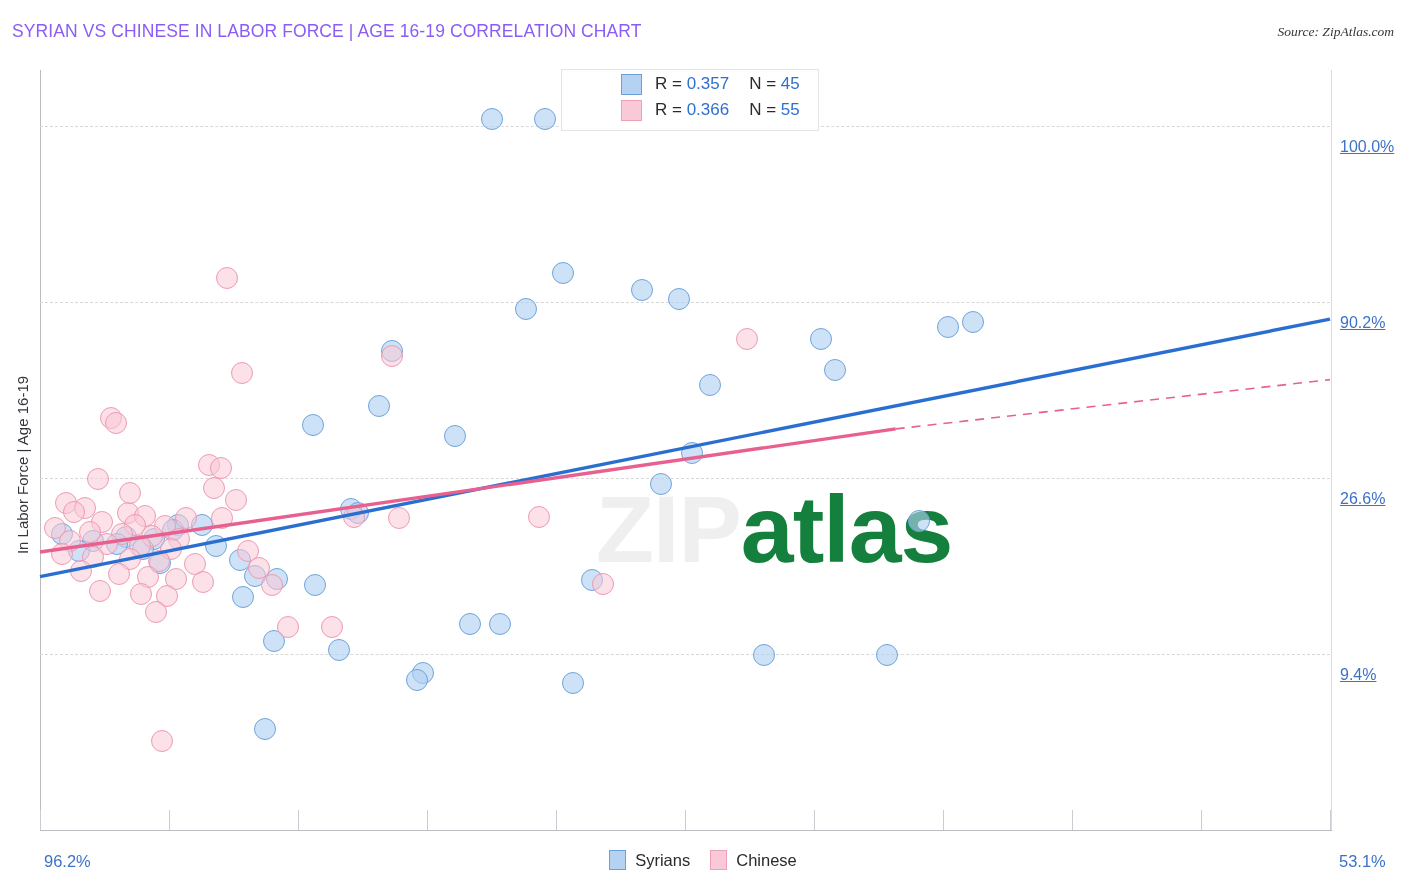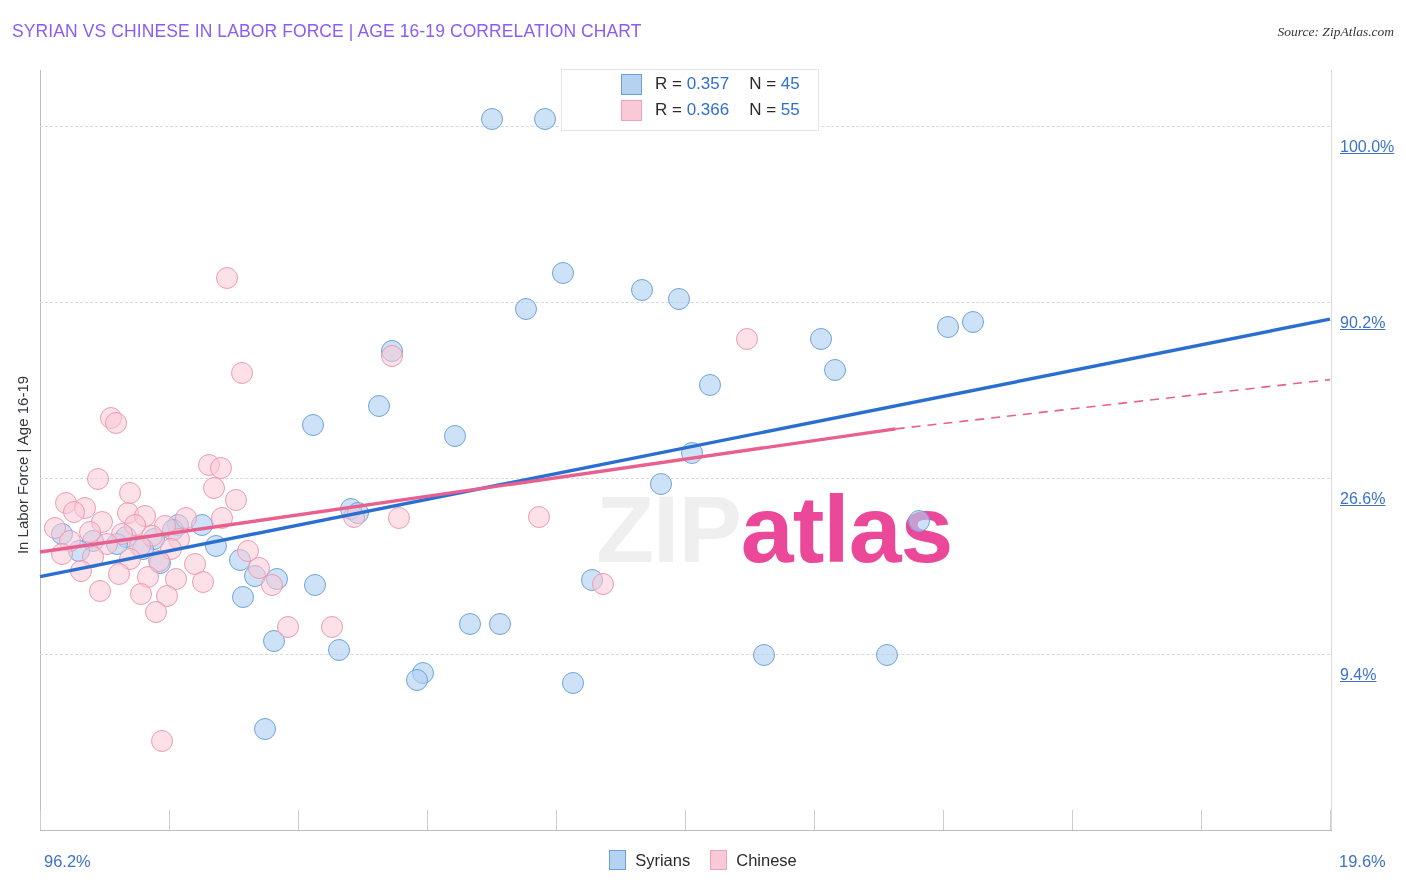--- a/index.html
+++ b/index.html
@@ -37,21 +37,21 @@
   .legend-row.r2{top:30px;}
   .sw{width:21px;height:21px;box-sizing:border-box;}
   .sw.blue{background:#b6d2f2;border:1px solid #6b9fd8;}
   .sw.pink{background:#f9c9d7;border:1px solid #eda2ba;}
   .lg-txt{font-size:17px;color:#2b2b2b;margin-left:13px;white-space:nowrap;}
   .lg-val{color:#2f6fd0;}
   .lg-n{margin-left:20px;}
 
   #wm{position:absolute;left:556px;top:405px;font-size:95px;font-weight:bold;letter-spacing:-1px;pointer-events:none;user-select:none;}
   #wm .zip{color:#efefef;}
-  #wm .atlas{color:#ec4899;}
+  #wm .atlas{color:#15803d;}
 
   #bottom-legend{position:absolute;left:0;top:850px;width:1406px;display:flex;justify-content:center;align-items:center;gap:20px;}
   .bl-item{display:flex;align-items:center;gap:9px;}
   .bl-sw{width:17px;height:20px;box-sizing:border-box;}
   .bl-sw.blue{background:#b6d2f2;border:1px solid #6b9fd8;}
   .bl-sw.pink{background:#f9c9d7;border:1px solid #eda2ba;}
   .bl-txt{font-size:16.5px;color:#2b2b2b;}
 
   svg.lines{position:absolute;left:0;top:0;width:1406px;height:892px;pointer-events:none;}
 </style>
@@ -210,21 +210,21 @@
       <div class="ylabel-right" style="top: 314.222px;">90.2%</div>
       <div class="ylabel-right" style="top: 490.148px;">26.6%</div>
       <div class="ylabel-right" style="top: 666.074px;">9.4%</div>
     </div>
 
   <div id="ytitle">
       <span id="ytitle-inner">In Labor Force | Age 16-19</span>
     </div>
 
   <div id="xlabel-left">96.2%</div>
-  <div id="xlabel-right">19.6%</div>
+  <div id="xlabel-right">53.1%</div>
 
   <div id="legend-box">
     <div class="legend-row r1">
       <span class="sw blue"></span>
       <span class="lg-txt"><span>R = </span><span class="lg-val">0.357</span><span class="lg-n">N = </span><span class="lg-val">45</span></span>
     </div>
     <div class="legend-row r2">
       <span class="sw pink"></span>
       <span class="lg-txt"><span>R = </span><span class="lg-val">0.366</span><span class="lg-n">N = </span><span class="lg-val">55</span></span>
     </div>

